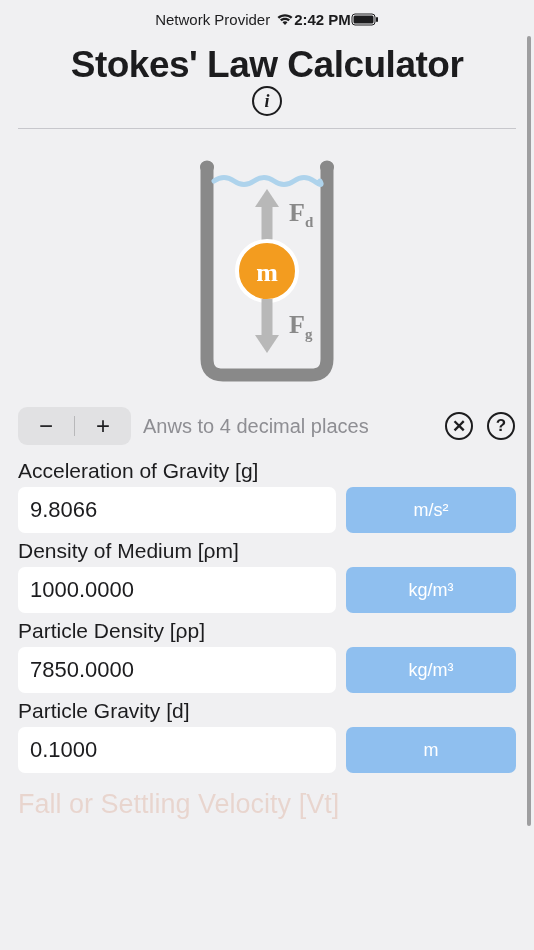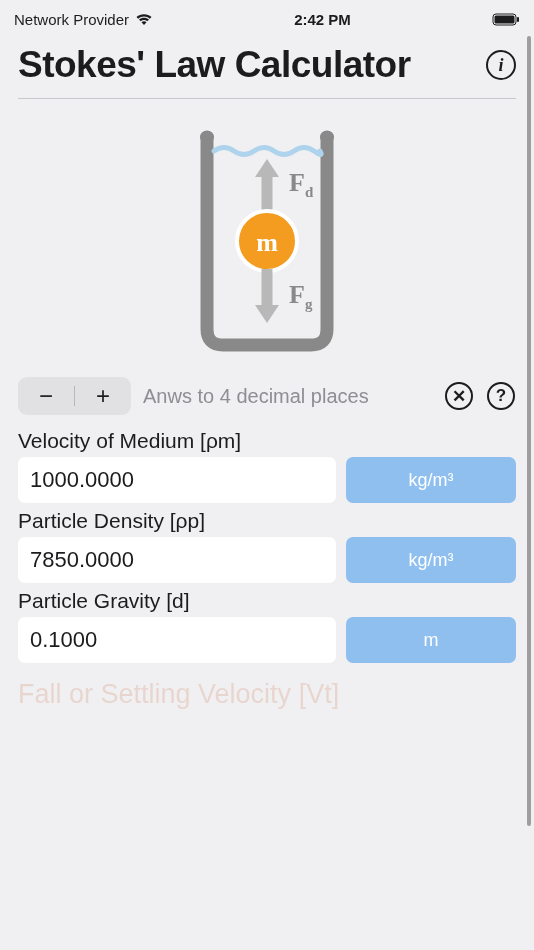--- a/index.html
+++ b/index.html
@@ -9,34 +9,35 @@
       background: #f0f0f2;
       font-family: -apple-system, BlinkMacSystemFont, "Segoe UI", Helvetica, Arial, sans-serif;
       color: #1c1c1e;
       overflow: hidden;
       position: relative;
     }
     .status-bar {
       height: 38px;
       display: flex;
       align-items: center;
-      justify-content: space-between;
+      justify-content: center;
       padding: 8px 14px;
       font-size: 15px;
       font-weight: 400;
     }
     .status-left { display: flex; align-items: center; gap: 6px; }
     .status-right { display: flex; align-items: center; }
     .wifi-icon { width: 18px; height: 14px; }
     .battery-icon { width: 28px; height: 13px; }
     .header {
       display: flex;
       align-items: center;
       justify-content: space-between;
       padding: 6px 18px 12px 18px;
+      flex-direction: column;
     }
     .header h1 {
       font-size: 37px;
       font-weight: 700;
       letter-spacing: -0.5px;
     }
     .info-btn {
       width: 30px;
       height: 30px;
       border: 2.5px solid #1c1c1e;
@@ -250,21 +251,28 @@
   </div>
   <div class="icon-btn">
     <div class="circle-icon">
       <span>?</span>
     </div>
   </div>
 </div>
 
 <div class="fields">
   <div class="field">
-    <div class="field-label">Velocity of Medium [ρm]</div>
+    <div class="field-label">Acceleration of Gravity [g]</div>
+    <div class="field-row">
+      <input class="field-input" value="9.8066" style="">
+      <button class="unit-btn">m/s²</button>
+    </div>
+  </div>
+  <div class="field">
+    <div class="field-label">Density of Medium [ρm]</div>
     <div class="field-row">
       <input class="field-input" value="1000.0000" style="">
       <button class="unit-btn">kg/m³</button>
     </div>
   </div>
   <div class="field">
     <div class="field-label">Particle Density [ρp]</div>
     <div class="field-row">
       <input class="field-input" value="7850.0000" style="">
       <button class="unit-btn">kg/m³</button>

